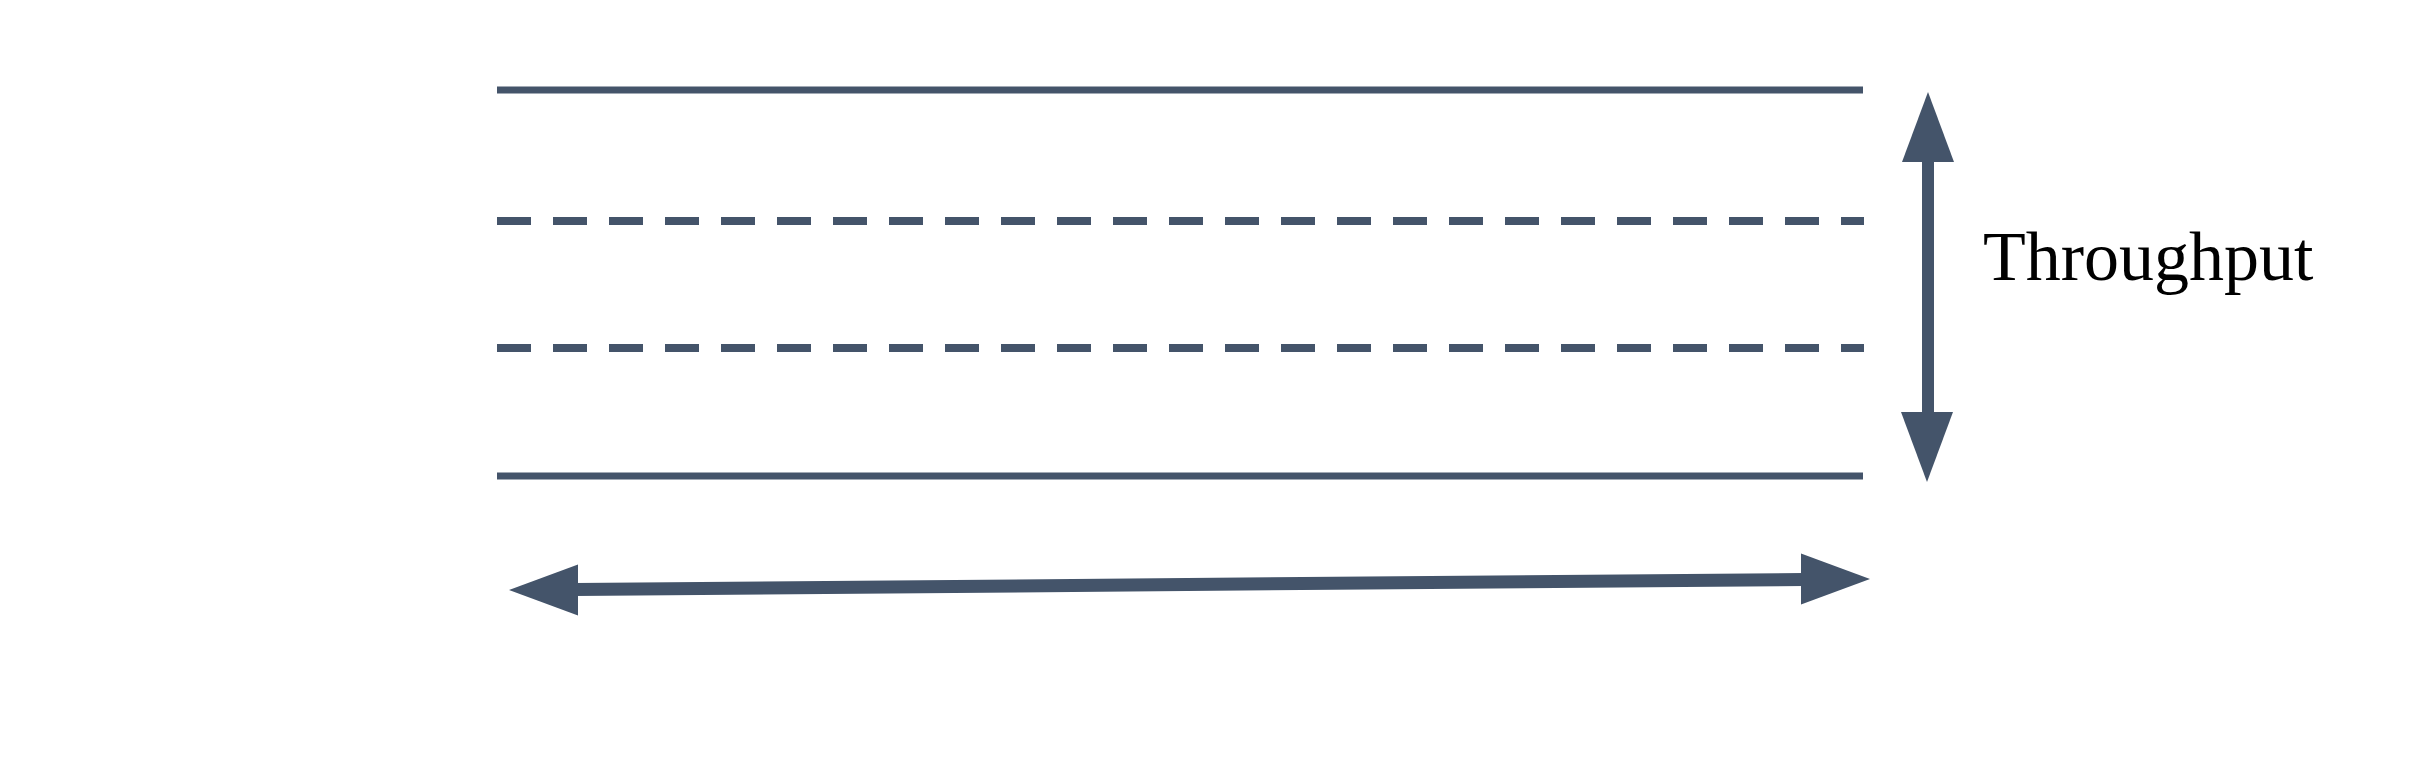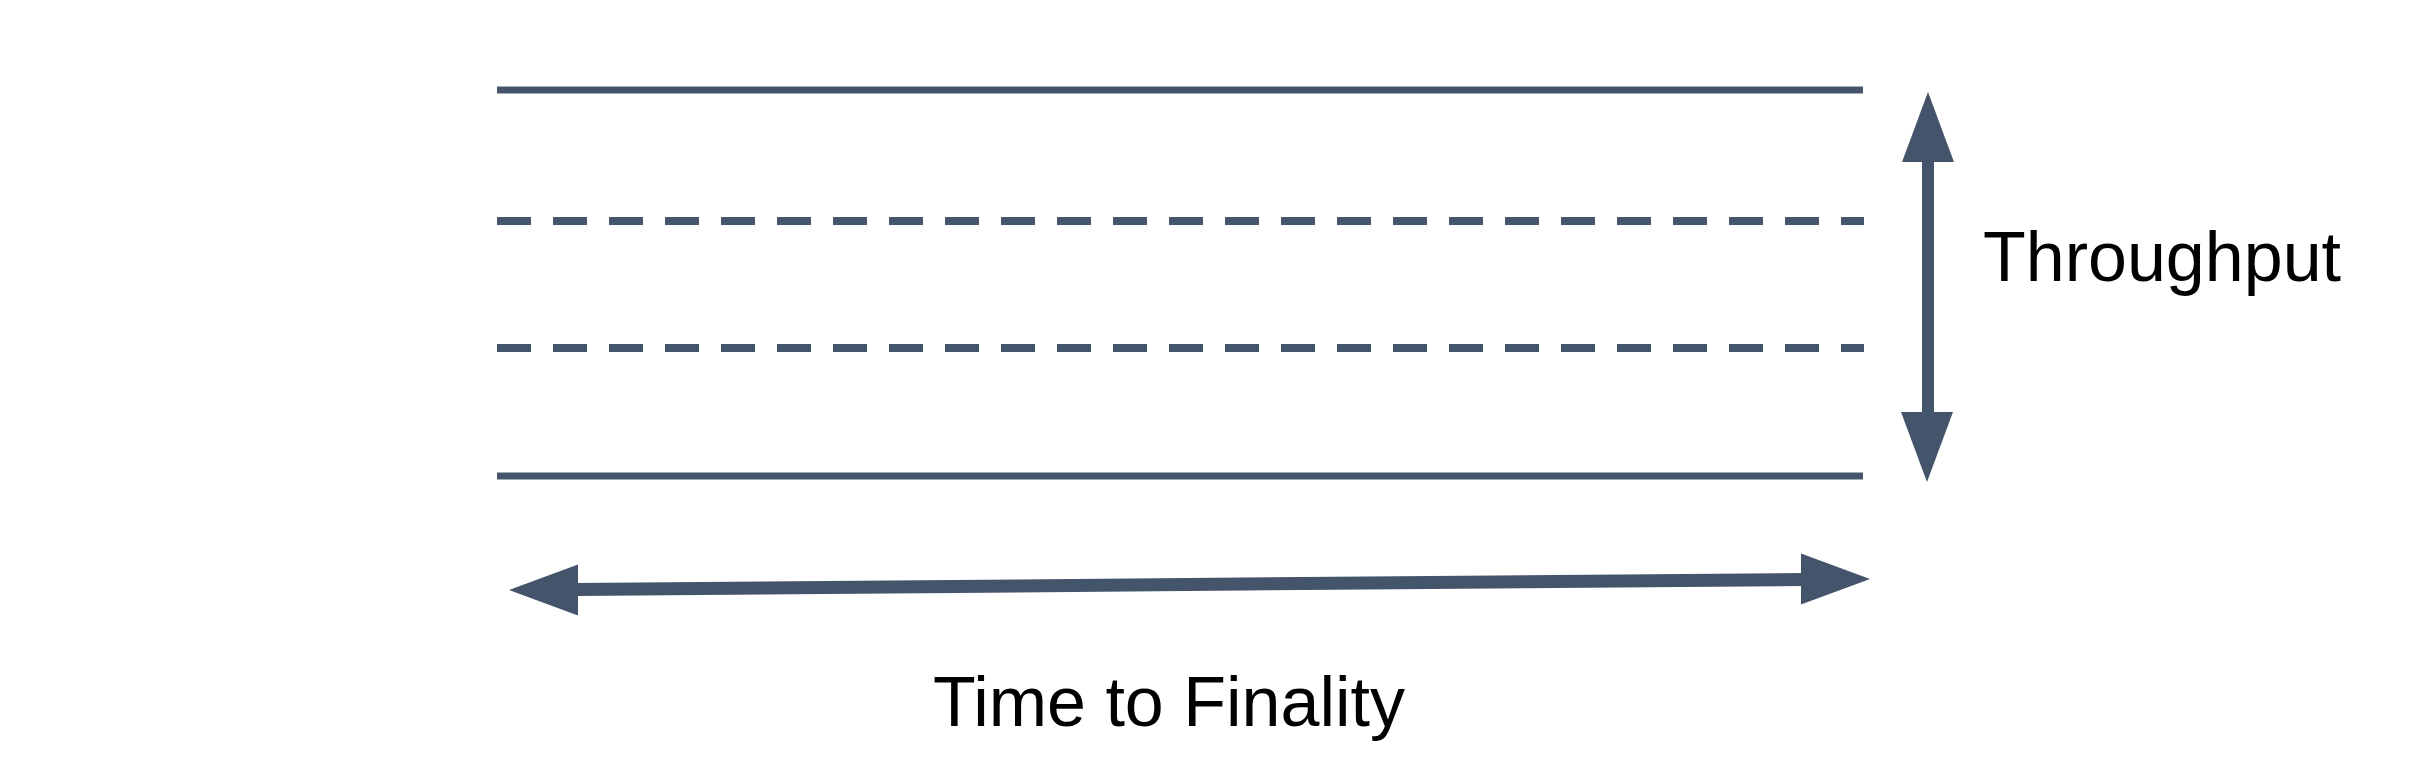--- a/index.html
+++ b/index.html
@@ -13,20 +13,21 @@
     height: 780px;
     background: var(--bg-color);
     font-family: "Liberation Sans", sans-serif;
     overflow: hidden;
   }
   .canvas {
     position: relative;
     width: 2410px;
     height: 605px;
     background: var(--bg-color);
+    font-family: Liberation Serif, serif;
   }
   .diagram-svg {
     position: absolute;
     left: 0;
     top: 0;
     width: 2410px;
     height: 780px;
     display: block;
   }
   .lane-solid {
@@ -90,15 +91,14 @@
 
     <g>
       <line class="arrow-shaft-h" x1="575" y1="589.5" x2="1804" y2="579.5"></line>
       <polygon class="arrow-head" points="509,590 578,564.5 578,615.5"></polygon>
       <polygon class="arrow-head" points="1870,579 1801,553.5 1801,604.5"></polygon>
     </g>
   </svg>
 
   <div class="label label-throughput">Throughput</div>
 
-  <div class="label label-time-to-finality">Time to Finality</div>
 
 </div>
 
 </body></html>

